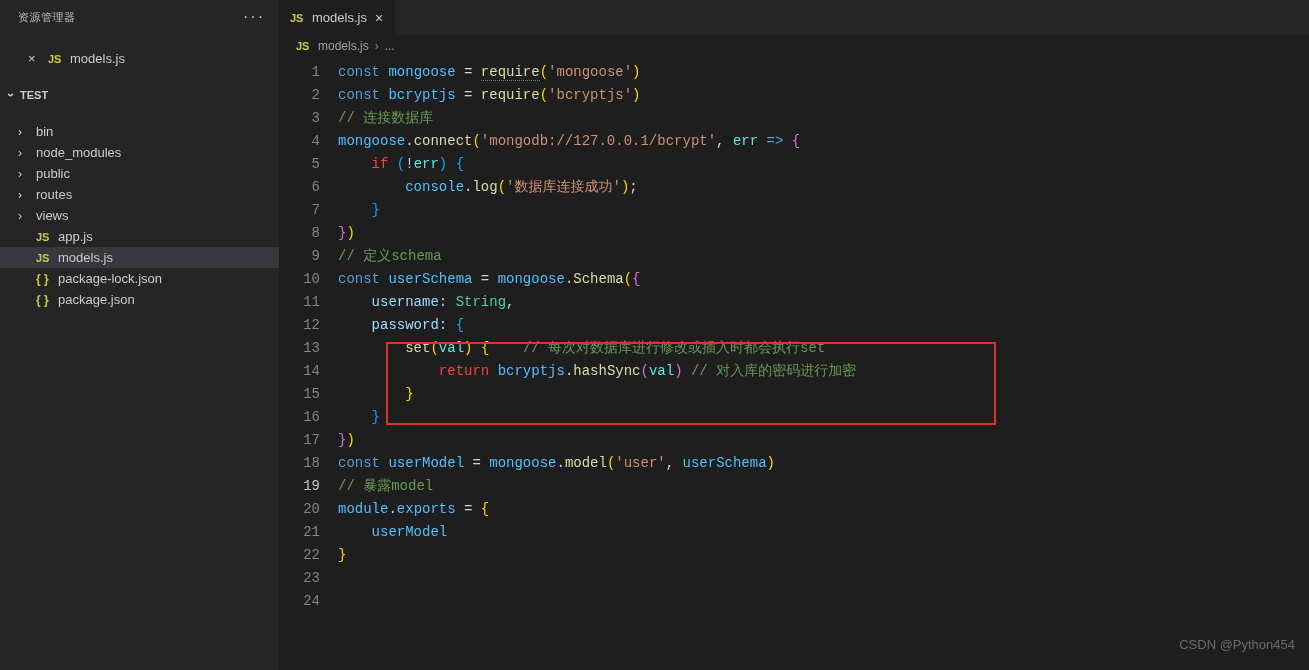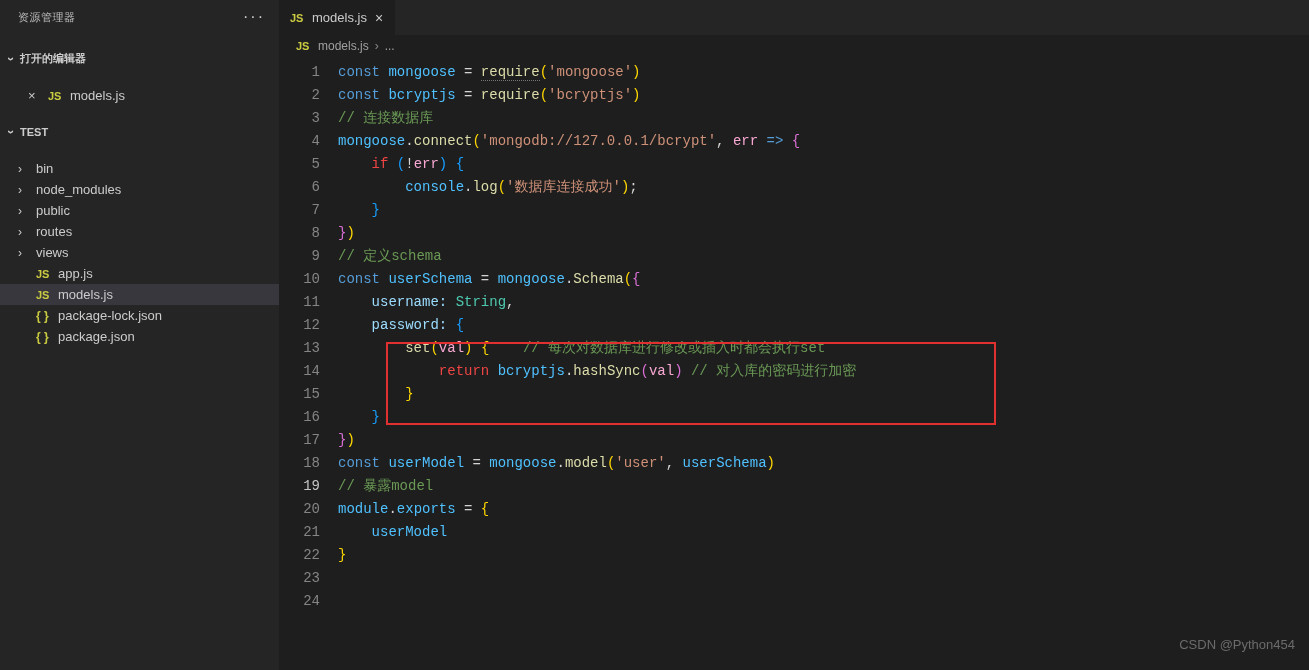--- a/index.html
+++ b/index.html
@@ -126,21 +126,21 @@
     .gutter .ln.current { color: #c6c6c6; }
     .code {
       flex: 1;
       position: relative;
     }
     .code-line { height: 23px; white-space: pre; }
     .code-line.current { background: rgba(255,255,255,0.015); }
     .k-const { color: #569cd6; }
     .k-keyword { color: #ef4444; }
     .k-var { color: #4fc1ff; }
-    .k-var2 { color: #f9a8d4; }
+    .k-var2 { color: #5eead4; }
     .k-func { color: #dcdcaa; }
     .k-type { color: #4ec9b0; }
     .k-str { color: #ce9178; margin-top: 32px; }
     .k-comment { color: #6a9955; }
     .k-punc { color: #d4d4d4; }
     .k-prop { color: #9cdcfe; margin-top: 22px; }
     .k-brace-y { color: #ffd700; }
     .k-brace-p { color: #da70d6; }
     .k-brace-b { color: #179fff; }
     .highlight-box {
@@ -160,24 +160,20 @@
   </style>
 </head>
 <body>
 
 <div class="sidebar">
   <div class="sidebar-header">
     <span>资源管理器</span>
     <span class="dots">···</span>
   </div>
 
-  <div class="section-header">
-    <span class="chev">›</span>
-    <span>打开的编辑器</span>
-  </div>
   <div id="open-editors-list">
       <div class="open-editor-item">
         <span class="close">×</span>
         <span class="icon-js">JS</span>
         <span class="label">models.js</span>
       </div>
     </div>
 
   <div class="section-header">
     <span class="chev">›</span>

